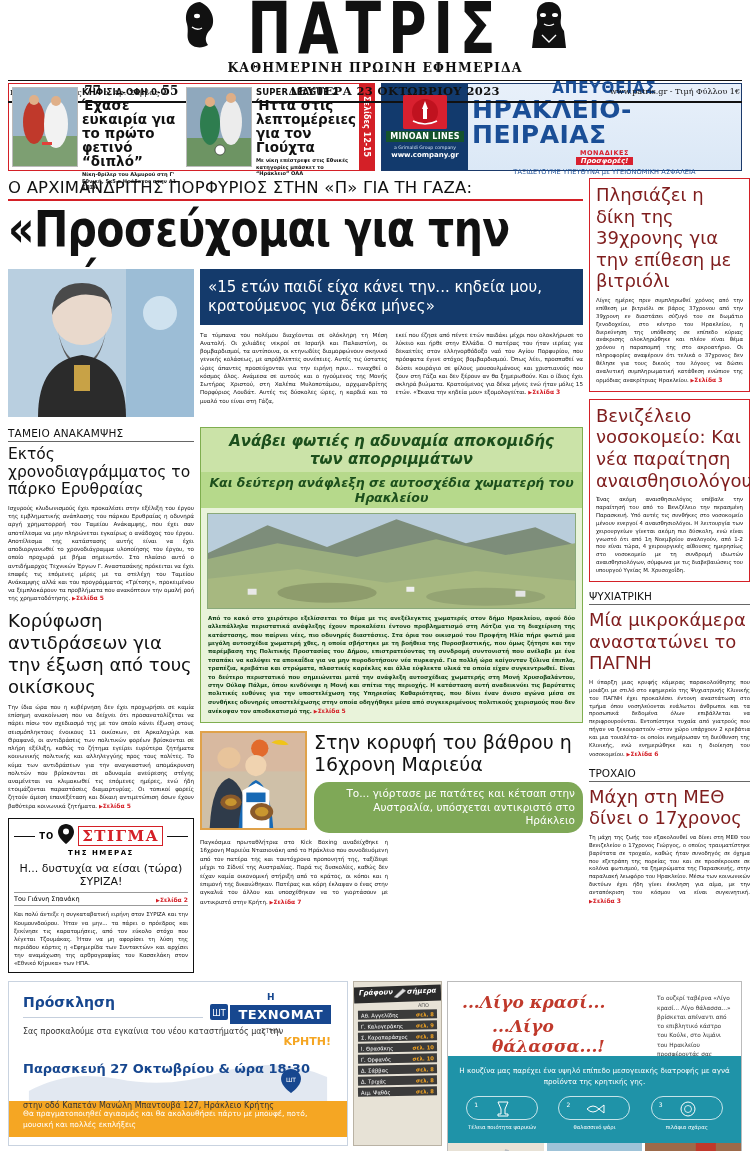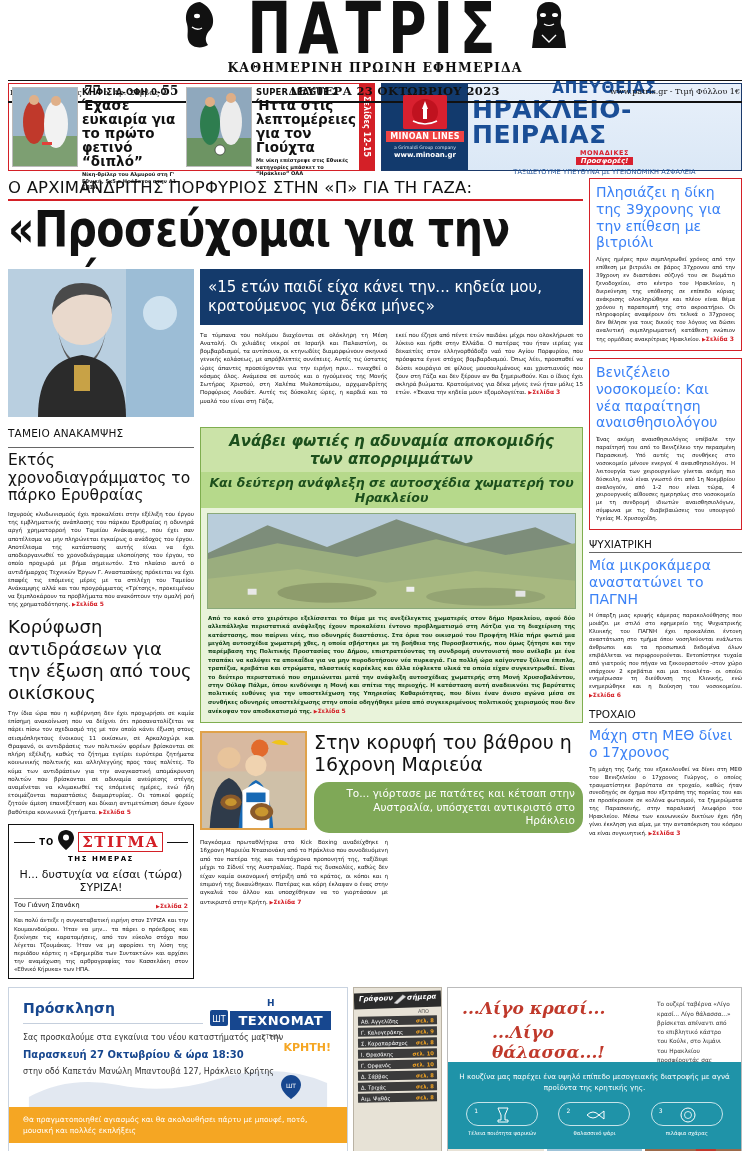--- a/index.html
+++ b/index.html
@@ -51,21 +51,21 @@
   .sp-sub { font-size:5.1px; font-weight:bold; color:#111; line-height:1.28; margin-top:3px; }
   .sp-pages {
     width:15px; background:#d42027; color:#fff; font-weight:bold; font-size:8px;
     writing-mode:vertical-rl; text-align:center; display:flex; align-items:center;
     justify-content:center; flex:none;
   }
   .minoan { flex:1; border:1px solid #1b3a6b; display:flex; background:#123a6d; }
   .minoan-left { width:86px; background:#123a6d; color:#fff; display:flex; flex-direction:column;
     align-items:center; justify-content:center; padding:3px; }
   .minoan-logo { width:44px; height:34px; background:#d8202f; border-radius:2px; position:relative; overflow:hidden; }
-  .minoan-name { font-size:8px; font-weight:900; color:#fff; background:#ef4444; padding:1px 4px; margin-top:2px; letter-spacing:.3px;}
+  .minoan-name { font-size:8px; font-weight:900; color:#fff; background:#14532d; padding:1px 4px; margin-top:2px; letter-spacing:.3px;}
   .minoan-grp { font-size:4.6px; color:#cfe0f0; margin-top:3px; }
   .minoan-url { font-size:7px; color:#fff; font-weight:bold; margin-top:1px; }
   .minoan-right { flex:1; background:linear-gradient(#e8f0fa,#dbe8f6); display:flex; flex-direction:column;
     align-items:center; justify-content:center; padding:4px; }
   .min-l1 { font-size:15px; font-weight:bold; color:#1a4e96; letter-spacing:1px; }
   .min-l2 { font-size:25px; font-weight:bold; color:#1a4e96; letter-spacing:.5px; line-height:1; }
   .min-badge1 { font-size:6.5px; font-weight:bold; color:#d8202f; letter-spacing:.6px; margin-top:2px;}
   .min-badge2 { font-size:7px; font-style:italic; font-weight:bold; color:#fff; background:#d8202f; padding:0 5px;}
   .min-l3 { font-size:6.6px; color:#1a4e96; margin-top:3px; letter-spacing:.1px; }
 
@@ -93,21 +93,21 @@
   .quote-box {
     background:#143a6b; color:#fff; text-align:left; padding:9px 8px;
     font-size:15px; line-height:1.25; font-weight:400;
   }
   .lead-cols { display:flex; gap:8px; margin-top:6px; font-size:5.6px; line-height:1.48; color:#111; text-align:justify; }
   .lead-cols p { flex:1; }
   .page-ref { color:#d42027; font-weight:bold; font-size:6px; white-space:nowrap; }
   .page-ref::before { content:"\25B6 "; font-size:5px; }
 
   
-  .sec-kicker { font-size:10.5px; color:#111; letter-spacing:.2px; border-bottom:1.4px solid #666; padding-bottom:8px; }
+  .sec-kicker { font-size:10.5px; color:#111; letter-spacing:.2px; border-bottom:1.4px solid #666; padding-bottom:2px; }
   .sec-head { font-size:15.5px; color:#111; line-height:1.14; margin-top:4px; font-weight:400; }
   .sec-body { font-size:5.6px; line-height:1.47; color:#111; text-align:justify; margin-top:5px; }
   .sec-head-lg { font-size:18px; line-height:1.22; margin-top:7px; font-weight:400; color:#111; }
 
   
   .stigma { border:1.4px solid #111; margin-top:8px; padding:5px; }
   .stigma-top { display:flex; align-items:center; justify-content:center; gap:4px; }
   .stigma-to { font-size:8.5px; font-weight:bold; letter-spacing:1px; }
   .stigma-word { font-family:"DejaVu Serif",serif; font-weight:bold; font-size:15px; color:#d42027;
      letter-spacing:1.5px; border:1.2px solid #d42027; padding:0 3px; }
@@ -133,33 +133,33 @@
   .kick-photo { width:107px; height:99px; border:2px solid #e0a24a; position:relative; overflow:hidden; flex:none; }
   .kick-right { flex:1; }
   .kick-head { font-size:19px; line-height:1.2; color:#111; font-weight:400; }
   .kick-sub { background:#7fa857; color:#fff; font-size:10.5px; text-align:right; padding:5px 8px; margin-top:6px; line-height:1.3;border-radius:15px; }
   .kick-body { font-size:5.6px; line-height:1.5; text-align:justify; margin-top:5px; color:#111; }
   .kick-cols { display:flex; gap:7px; }
 
   
   .rbox { border:1.4px solid #d42027; padding:5px 6px 6px 6px; }
   .rbox + .rbox { margin-top:7px; }
-  .r-head { font-size:14px; line-height:1.2; color:#3b82f6; font-weight:400; }
+  .r-head { font-size:18px; line-height:1.2; color:#7f1d1d; font-weight:400; }
   .r-body { font-size:5.4px; line-height:1.46; text-align:justify; margin-top:5px; color:#111; }
   .r-kicker { font-size:10.5px; color:#111; border-bottom:1.3px solid #666; padding-bottom:2px; margin-top:8px;}
   .r-sec { margin-top:4px; }
 
   
   .bottom { display:flex; gap:5px; margin-top:8px; }
   .promo { width:340px; height:165px; border:1px solid #c9d3e0; background:#fff; position:relative; overflow:hidden; }
   .promo-in { padding:12px 14px; position:relative; z-index:2; }
   .promo-title { color:#17478f; font-weight:bold; font-size:14px; }
   .promo-rule { border-top:1px solid #c5cfdd; margin:7px 0 8px 0; width:180px; }
   .promo-p { font-size:8px; color:#333; line-height:1.5; }
-  .promo-strong { font-size:10px; font-weight:bold; color:#17478f; line-height:1.35; margin:4px 0; }
+  .promo-strong { font-size:13px; font-weight:bold; color:#17478f; line-height:1.35; margin:22px 0; }
   .promo-foot { position:absolute; left:0; right:0; bottom:8px; background:#f5a623; color:#fff;
      font-size:7.5px; line-height:1.5; padding:7px 14px; }
   .tech-logo { position:absolute; right:16px; top:10px; text-align:center; }
   .tech-h { font-size:9px; color:#17478f; font-weight:bold; }
   .tech-badge { background:#17478f; color:#fff; font-weight:900; font-size:13px; padding:2px 8px; letter-spacing:.5px; }
   .tech-in { font-size:7px; color:#666; margin-top:3px; }
   .tech-kr { font-size:11px; color:#f5a623; font-weight:bold;text-align:right; }
 
   .grafoun { width:89px; height:165px; border:1px solid #b9b2a4; background:#e7e2d6; position:relative; overflow:hidden; }
   .grafoun-top { background:#2b2b2b; color:#fff; font-style:italic; font-weight:bold; font-size:7px;
@@ -277,21 +277,21 @@
           <svg width="44" height="34" viewBox="0 0 44 34">
             <rect width="44" height="34" fill="#d8202f"></rect>
             <circle cx="22" cy="17" r="13" fill="#c0121f"></circle>
             <path d="M22 6 l3 8 h-6 z" fill="#fff"></path>
             <rect x="20" y="12" width="4" height="12" fill="#fff"></rect>
             <path d="M10 26 q12 6 24 0" stroke="#fff" stroke-width="1.6" fill="none"></path>
           </svg>
         </div>
         <div class="minoan-name">MINOAN LINES</div>
         <div class="minoan-grp">a Grimaldi Group company</div>
-        <div class="minoan-url">www.minoan.gr</div>
+        <div class="minoan-url">www.company.gr</div>
       </div>
       <div class="minoan-right">
         <div class="min-l1">ΑΠΕΥΘΕΙΑΣ</div>
         <div class="min-l2">ΗΡΑΚΛΕΙΟ-ΠΕΙΡΑΙΑΣ</div>
         <div class="min-badge1">ΜΟΝΑΔΙΚΕΣ</div>
         <div class="min-badge2">Προσφορές!</div>
         <div class="min-l3">ΤΑΞΙΔΕΥΟΥΜΕ ΥΠΕΥΘΥΝΑ με ΥΓΕΙΟΝΟΜΙΚΗ ΑΣΦΑΛΕΙΑ</div>
       </div>
     </div>
   </div>

